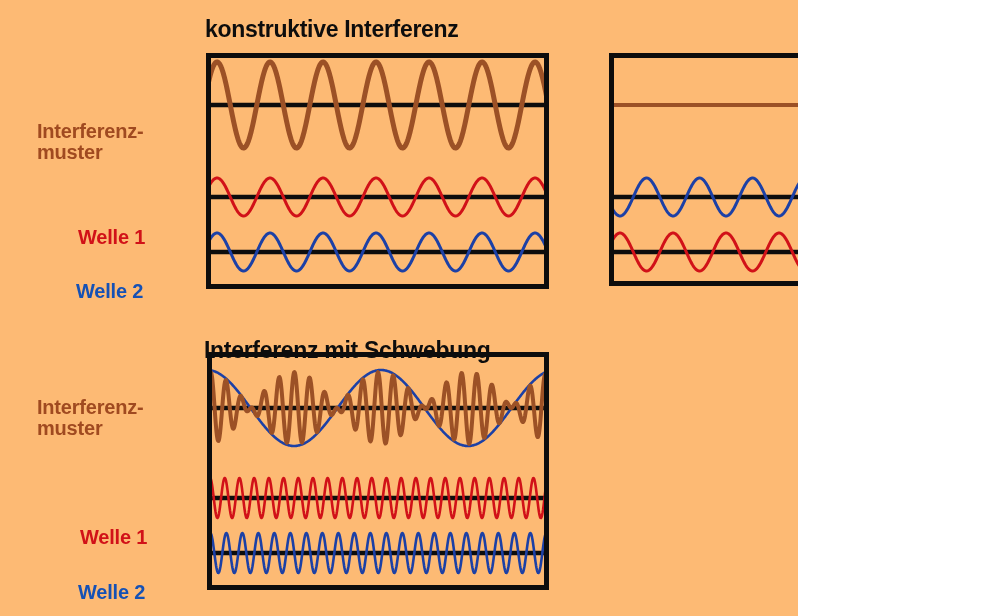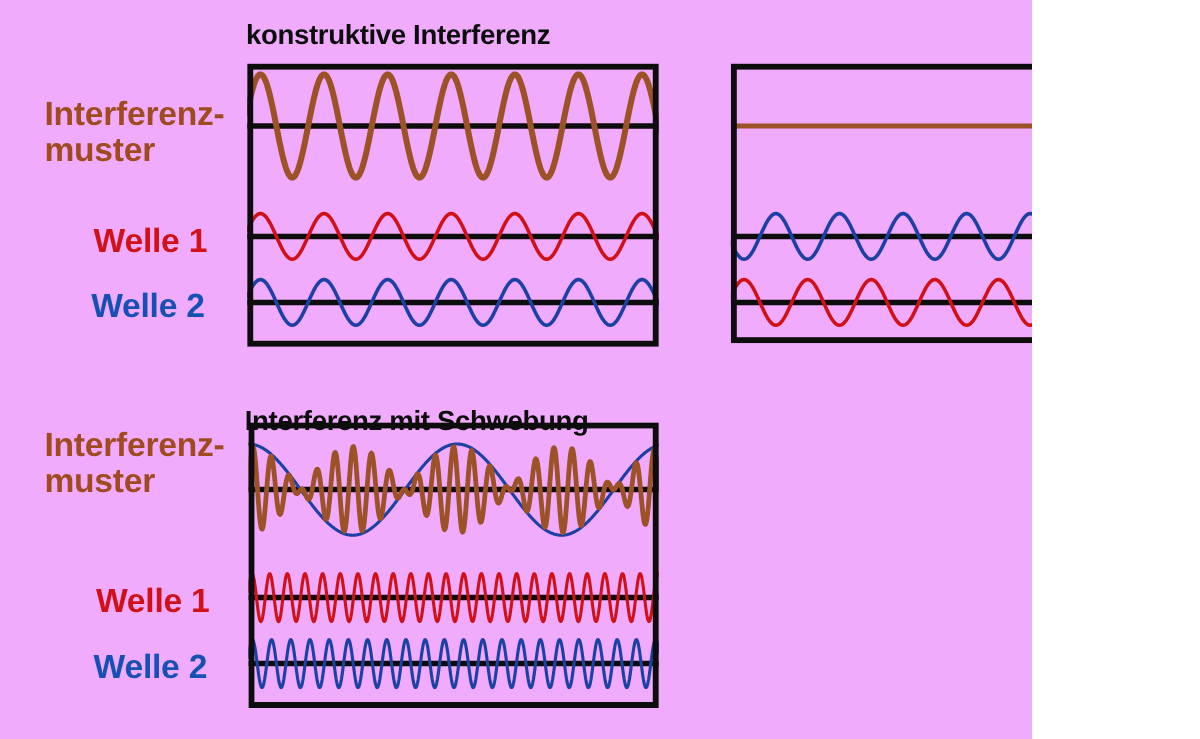--- a/index.html
+++ b/index.html
@@ -1,24 +1,24 @@
 <!DOCTYPE html>
 <html><head>
 <meta charset="utf-8">
 <style>
   html,body{margin:0;padding:0;background:#fff;}
-  .canvas{position:relative;width:860px;height:616px;background:#f0abfc;
+  .canvas{position:relative;width:798px;height:616px;background:#fdba74;
           font-family:"Liberation Sans",sans-serif;overflow:hidden;}
   .title{position:absolute;font-weight:bold;font-size:23px;color:#0d0d0d;
          letter-spacing:-0.3px;white-space:nowrap;}
   .t0{left:205px;top:16px;}
   .t1{left:607px;top:16px;}
   .t2{left:204px;top:337px;}
-  .side-label{position:absolute;font-weight:bold;font-size:28px;line-height:1.07;
-              white-space:pre-line;letter-spacing:-0.2px;}
+  .side-label{position:absolute;font-weight:bold;font-size:20px;line-height:1.07;
+              white-space:pre-line;letter-spacing:-0.2px;margin-top:41px;}
   svg.panel{position:absolute;display:block;}
 </style>
 </head>
 <body>
 
 <div class="canvas">
 
   <div class="title t0">konstruktive Interferenz</div>
   <div class="title t2">Interferenz mit Schwebung</div>
 

